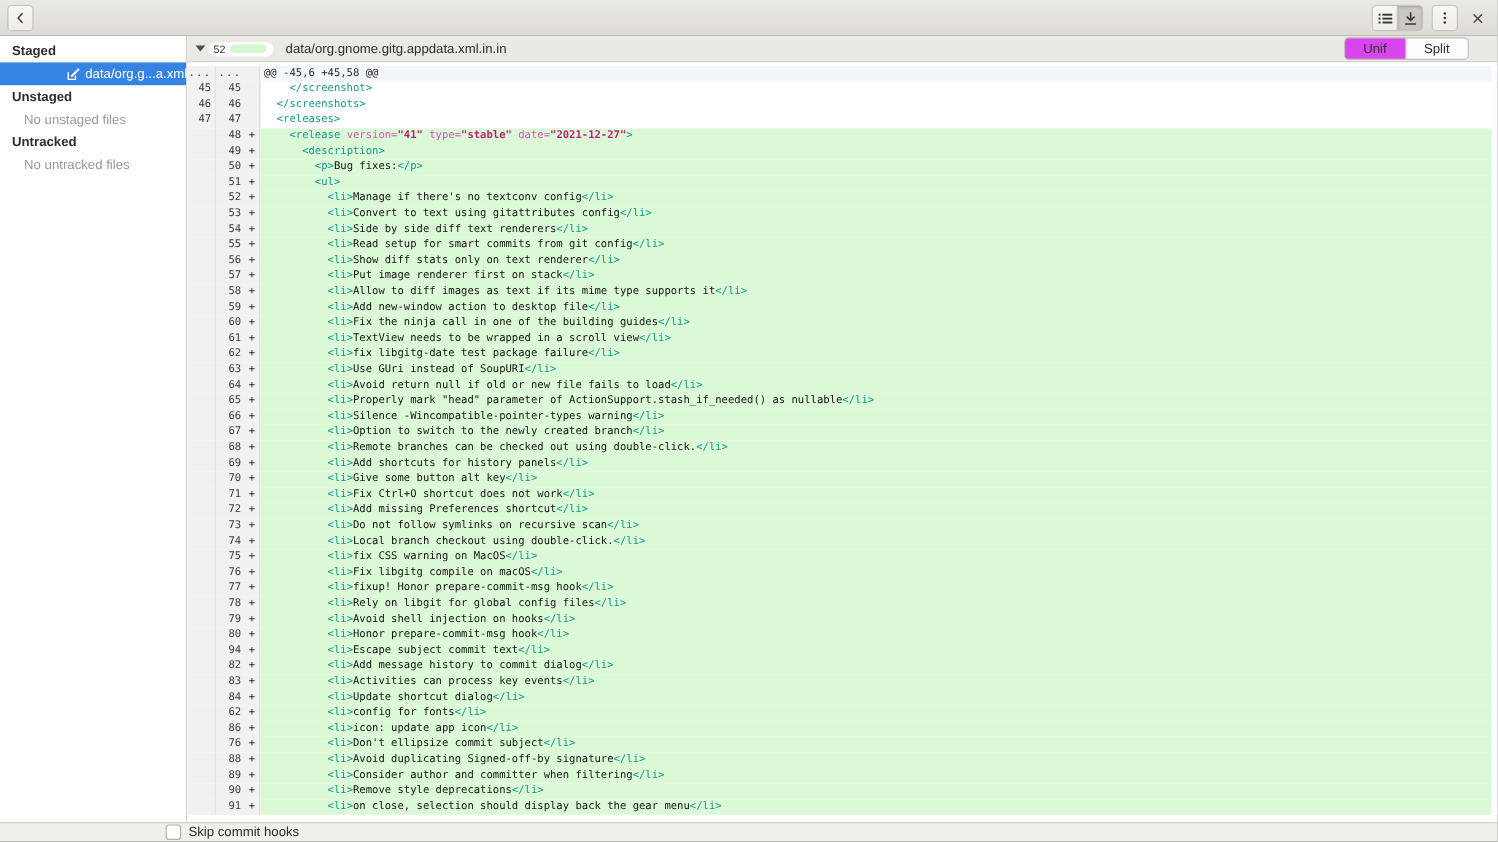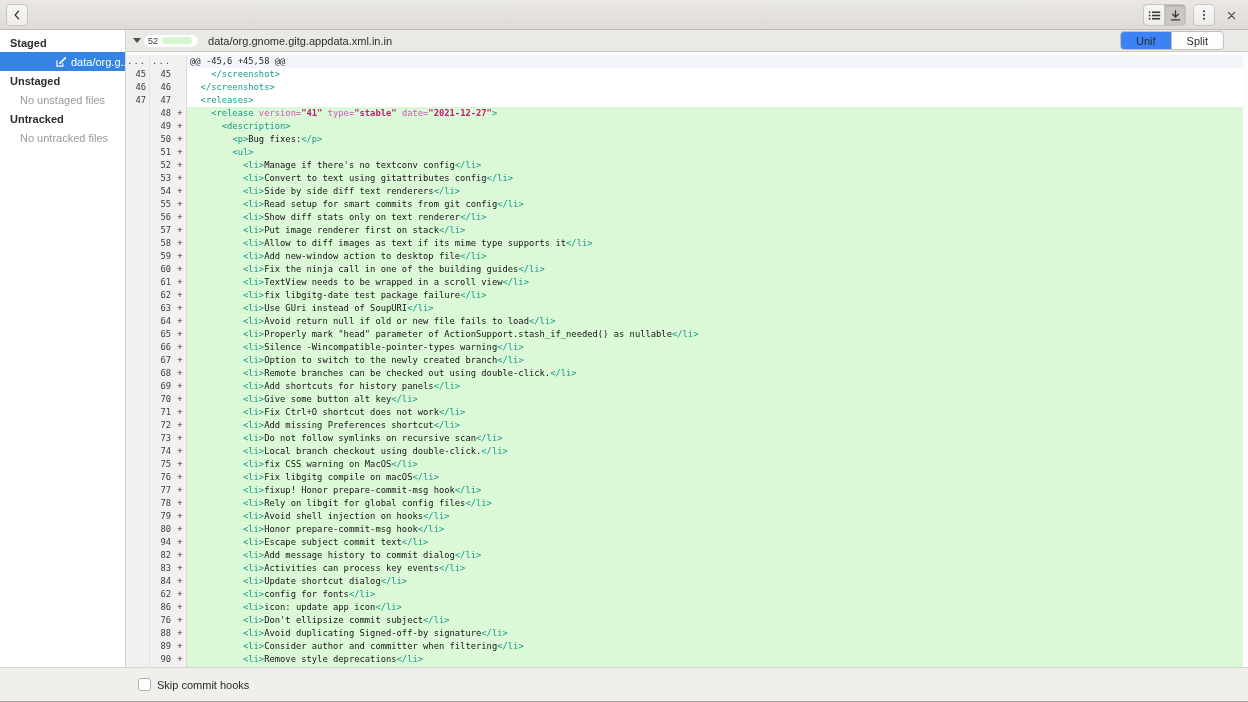--- a/index.html
+++ b/index.html
@@ -30,60 +30,60 @@
   .subtitle { font-size:9px; color:#94918c; line-height:10px; }
   .hb-right { position:absolute; right:8px; top:4px; display:flex; align-items:center; gap:7px; }
   .linked { display:flex; }
   .linked .hb-btn { border-radius:0; margin-left:-1px; }
   .linked .hb-btn:first-child { border-radius:4px 0 0 4px; margin-left:0; }
   .linked .hb-btn:last-child { border-radius:0 4px 4px 0; }
   .hb-btn.active { background:#cbc7c2; box-shadow:inset 0 1px 2px rgba(0,0,0,.18); }
   .close-btn { width:18px; height:18px; border:none; background:none; color:#4d4d4d; display:flex; align-items:center; justify-content:center; }
   
   .main { flex:1; display:flex; min-height:0; }
-  .sidebar { width:126px; flex:none; background:#ffffff; border-right:1px solid #d8d5d1; padding-top:3px; font-size:11px; }
+  .sidebar { width:156px; flex:none; background:#ffffff; border-right:1px solid #d8d5d1; padding-top:3px; font-size:11px; }
   .sb-header { height:19px; display:flex; align-items:center; padding-left:10px; font-weight:bold; color:#2d2d2d; }
   .sb-item { height:19px; display:flex; align-items:center; padding-left:55px; color:#2d2d2d; white-space:nowrap; }
   .sb-item.selected { background:var(--accent); color:#ffffff; }
   .sb-icon { width:12px; height:12px; margin-right:4px; flex:none; display:flex; }
   .sb-empty { height:19px; display:flex; align-items:center; padding-left:20px; color:#9c9994; }
   .content { flex:1; display:flex; flex-direction:column; min-width:0; }
   
   .file-header {
     height:22px; flex:none; background:#ebe9e6; border-bottom:1px solid #cfccc8;
     display:flex; align-items:center; padding:0 24px 0 5px; position:relative;
   }
   .expander { width:0; height:0; border-left:4px solid transparent; border-right:4px solid transparent; border-top:5px solid #4d4d4d; margin:0 3px 0 2px; flex:none; }
   .diffstat { display:flex; align-items:center; gap:4px; background:#fdfdfd; border-radius:8px; padding:1px 6px 1px 4px; margin-right:10px; }
   .diffstat-count { font-size:9px; color:#3a3a3a; }
   .diffstat-bar { width:30px; height:7px; border-radius:4px; background:#d5f6cf; }
   .file-path { font-size:11px; color:#2e2e2e; white-space:nowrap; overflow:hidden; text-overflow:ellipsis; }
   .view-toggle { margin-left:auto; display:flex; }
-  .vt-btn { height:19px; padding:0 15px; font-size:11px; color:#2e2e2e; border:1px solid #c3c0bb; background:#3b82f6; display:flex; align-items:center; margin-left:-1px; }
+  .vt-btn { height:19px; padding:0 15px; font-size:11px; color:#2e2e2e; border:1px solid #c3c0bb; background:#d946ef; display:flex; align-items:center; margin-left:-1px; }
   .vt-btn:first-child { border-radius:4px 0 0 4px; margin-left:0; }
   .vt-btn:last-child { border-radius:0 4px 4px 0; }
   .vt-btn.active { background:#fdfdfd; }
   
   .diff-view { flex:1; overflow:hidden; position:relative; background:#ffffff; padding-top:3px; }
   .diff-line { display:flex; height:13px; line-height:13px; font-family:"DejaVu Sans Mono", monospace; font-size:8.8px; }
   .ln { flex:none; background:#f2f1ef; color:#3d3d3d; text-align:right; }
   .ln.old { width:24px; padding-right:3px; border-right:1px solid #e5e3e0; }
   .ln.new { width:24px; padding-right:3px; }
   .marker { flex:none; width:13px; background:#f2f1ef; color:#2d2d2d; text-align:center; border-right:1px solid #dcd9d6; }
   .code { flex:1; white-space:pre; padding-left:3px; color:#141414; overflow:hidden; }
   .diff-line.add .code { background:var(--added_bg); }
   .diff-line.hunk .code { background:var(--hunk_bg); color:#2c2c2c; }
   .diff-line.hunk .ln { letter-spacing:1px; }
   .syn-tag { color:var(--tag); }
   .syn-attr { color:var(--attr_name); }
   .syn-val { color:var(--attr_value); font-weight:bold; }
   .scroll-gutter { position:absolute; top:0; right:0; bottom:0; width:5px; background:#fdfdfd; }
   
   .footer {
-    height:34px; flex:none; background:#f1efec; border-top:1px solid #d6d3cf;
+    height:16px; flex:none; background:#f1efec; border-top:1px solid #d6d3cf;
     display:flex; align-items:center; padding:0 8px 0 138px;
   }
   .chk-row { display:flex; align-items:center; gap:6px; }
   .checkbox { width:13px; height:13px; background:#ffffff; border:1px solid #b5b2ad; border-radius:3px; }
   .chk-label { font-size:11px; color:#2a2a2a; }
   .footer-btns { margin-left:auto; display:flex; gap:8px; }
   .f-btn { height:19px; padding:0 12px; font-size:11px; border-radius:4px; display:flex; align-items:center; }
   .f-btn.disabled { background:#f3f1ee; border:1px solid #dbd8d3; color:#a5a29d; }
   .f-btn.normal { background:linear-gradient(#f9f8f7,#efeeec); border:1px solid #c7c3be; color:#2b2b2b; }
   svg { display:block; }

